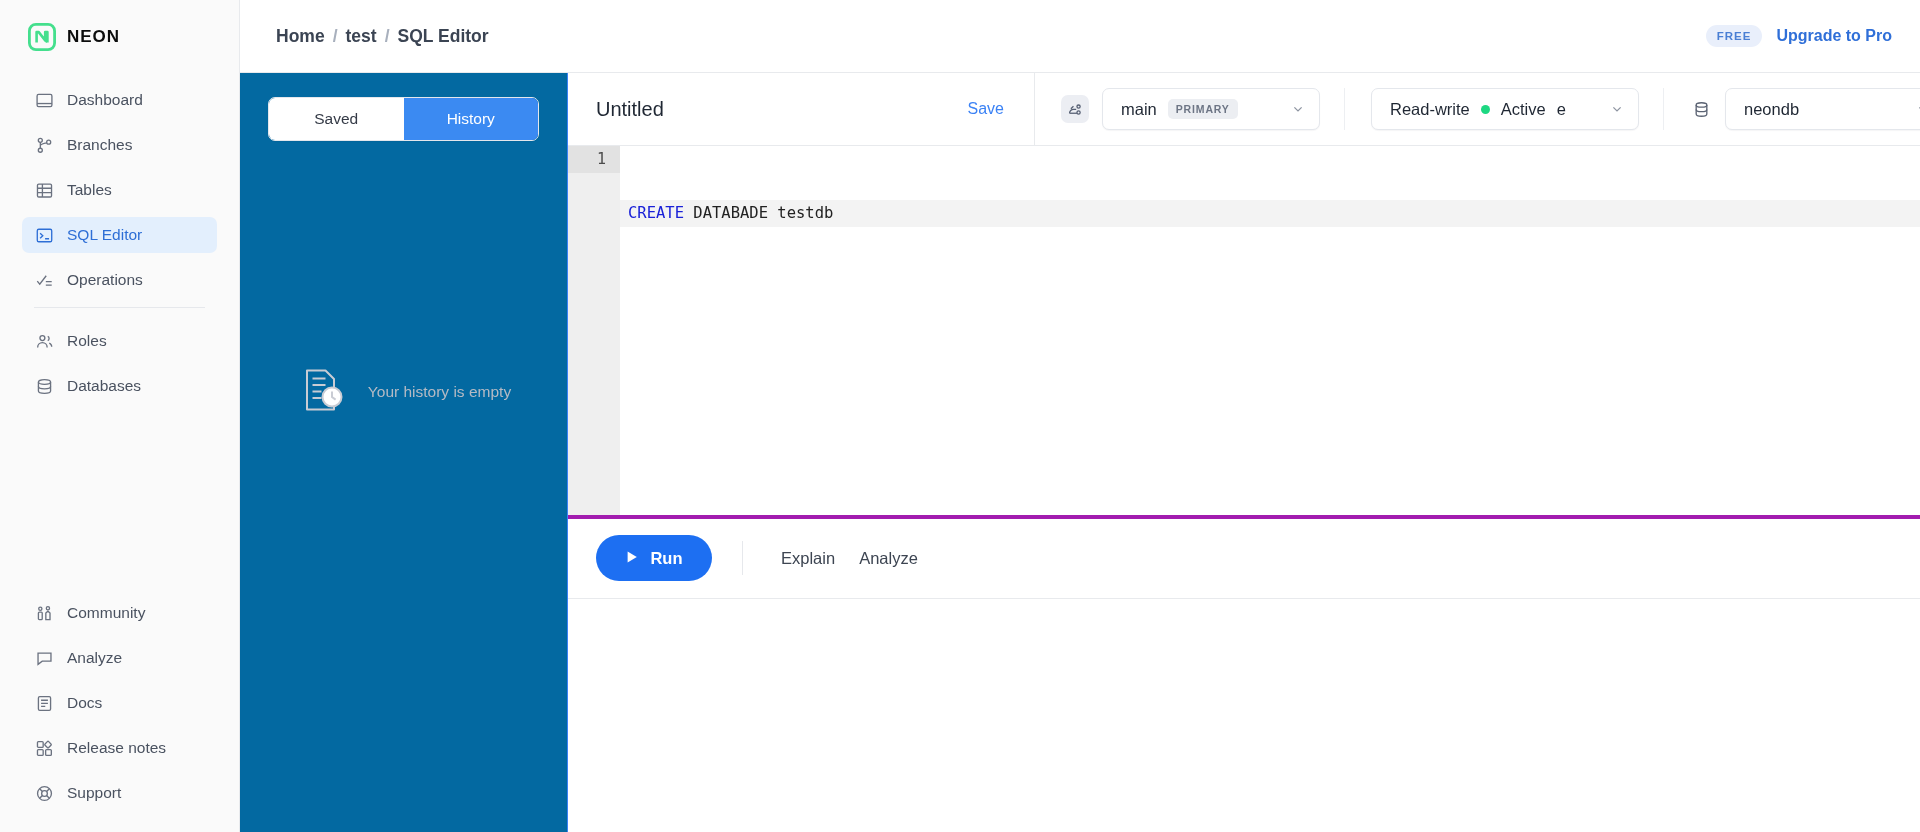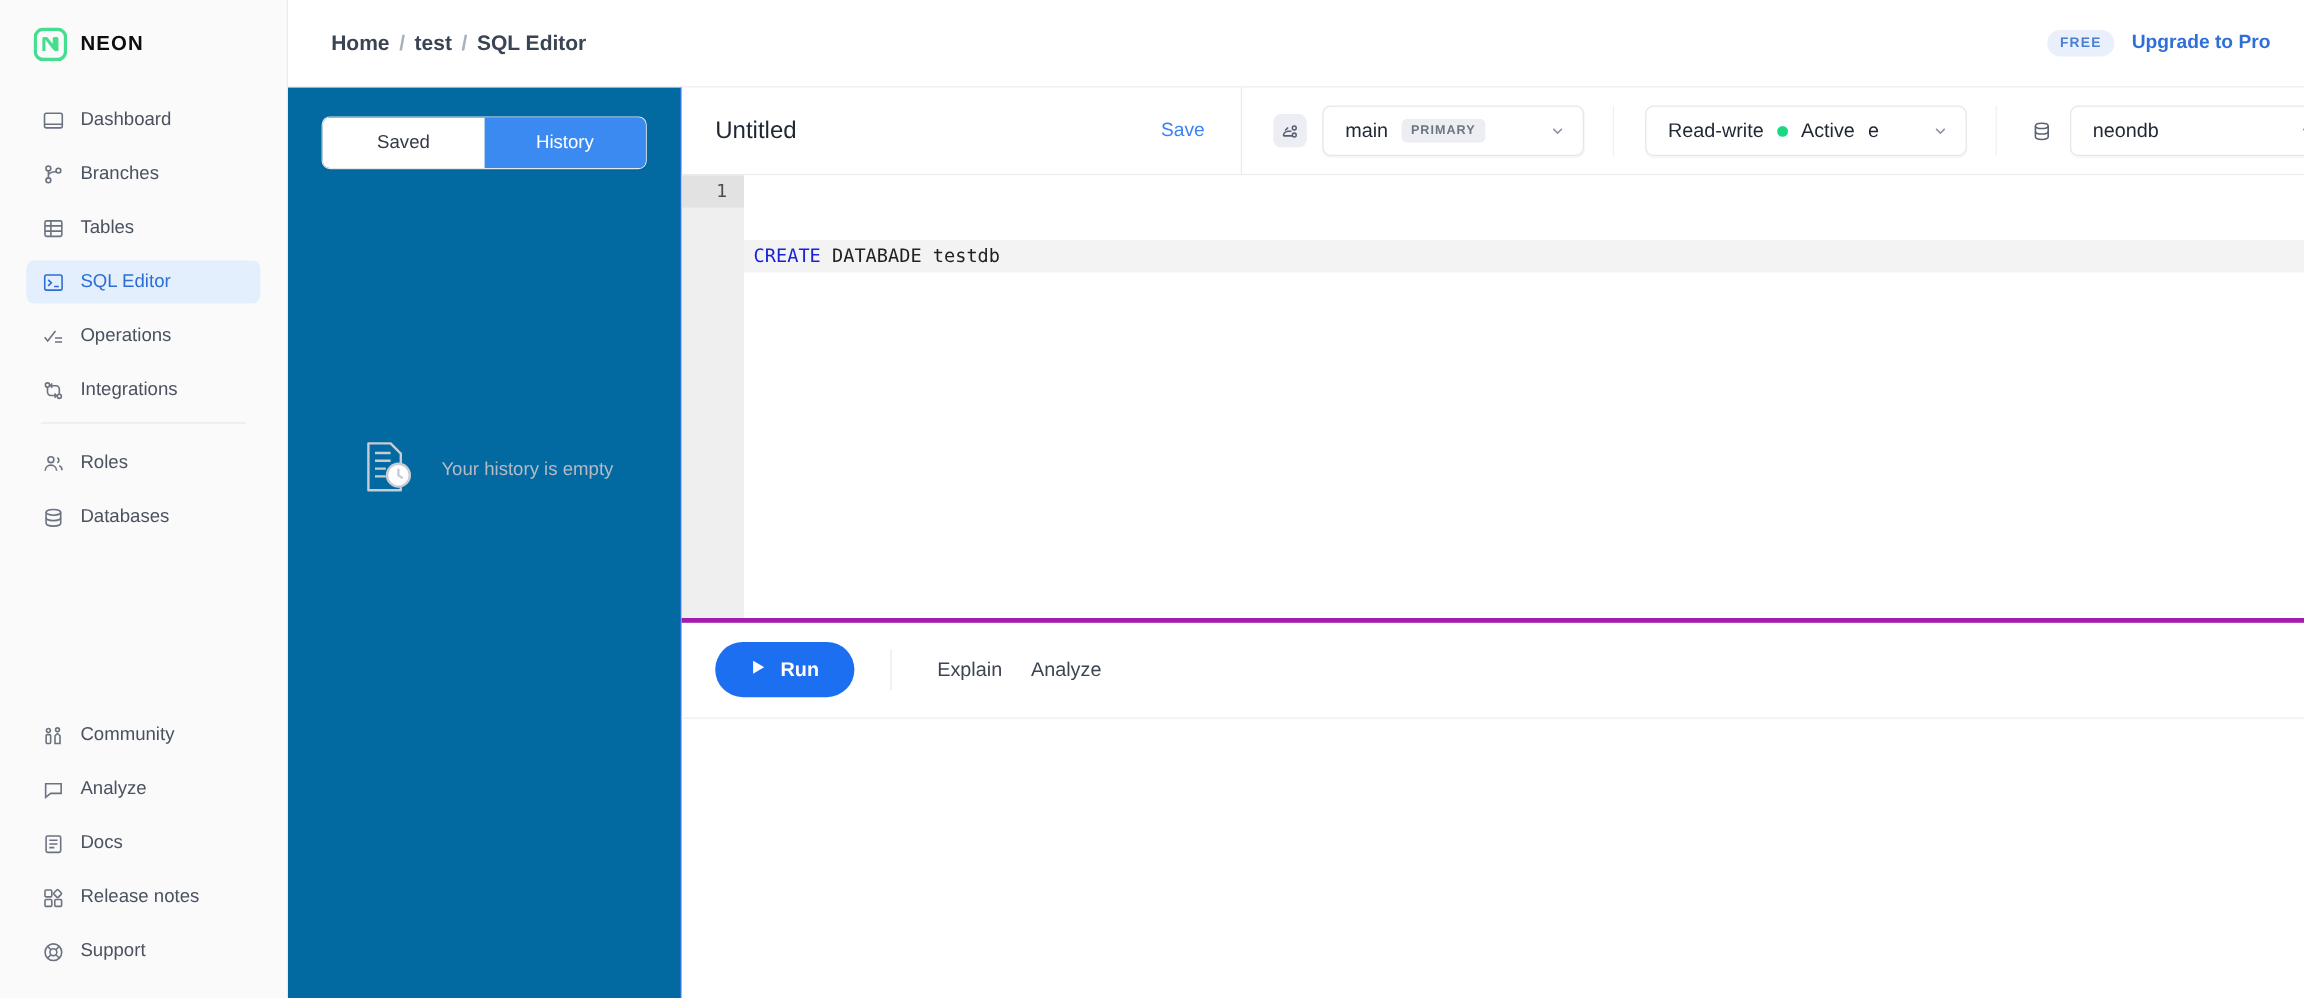--- a/index.html
+++ b/index.html
@@ -249,31 +249,20 @@
           <span class="ico">
             <svg width="19" height="19" viewBox="0 0 20 20" fill="none" stroke="#6b7280" stroke-width="1.4">
               <path d="M2.4 10.6l2.6 3.2L11.8 5"></path>
                 <path d="M11.4 11.2h6.2M11.4 14.8h6.2"></path>
             </svg>
           </span>
           <span>Operations</span>
         </div>
 
 
-        <div class="nav-item">
-          <span class="ico">
-            <svg width="19" height="19" viewBox="0 0 20 20" fill="none" stroke="#6b7280" stroke-width="1.4">
-              <circle cx="4.8" cy="5" r="1.8"></circle>
-                <circle cx="15.2" cy="15" r="1.8"></circle>
-              <path d="M4.8 6.9v4.4a3 3 0 003 3h4.4M15.2 13.1V8.7a3 3 0 00-3-3H7.8"></path>
-              <path d="M11 12.5l1.6 1.9-1.6 1.9M9 7.5L7.4 5.6 9 3.7"></path>
-            </svg>
-          </span>
-          <span>Integrations</span>
-        </div>
       </div>
 
       <div class="nav-sep"></div>
 
       <div class="nav-group">
         <div class="nav-item">
           <span class="ico">
             <svg width="19" height="19" viewBox="0 0 20 20" fill="none" stroke="#6b7280" stroke-width="1.4">
               <circle cx="7.8" cy="6.4" r="2.6"></circle>
                 <path d="M2.8 16.2c0-2.9 2.2-5 5-5s5 2.1 5 5"></path>

